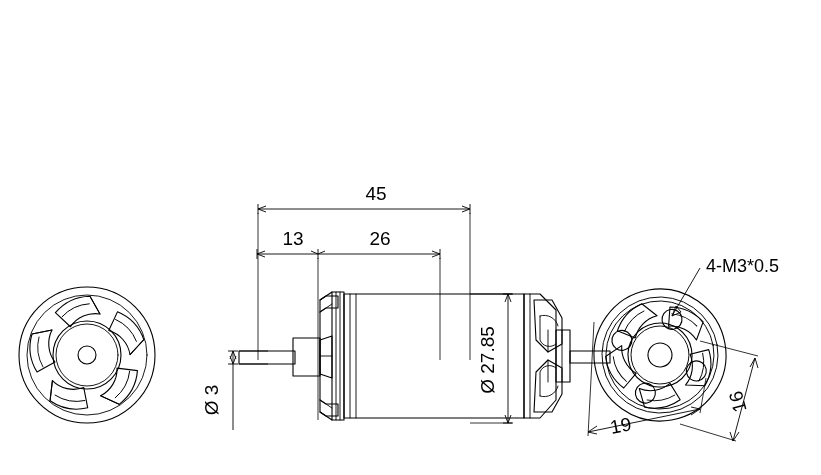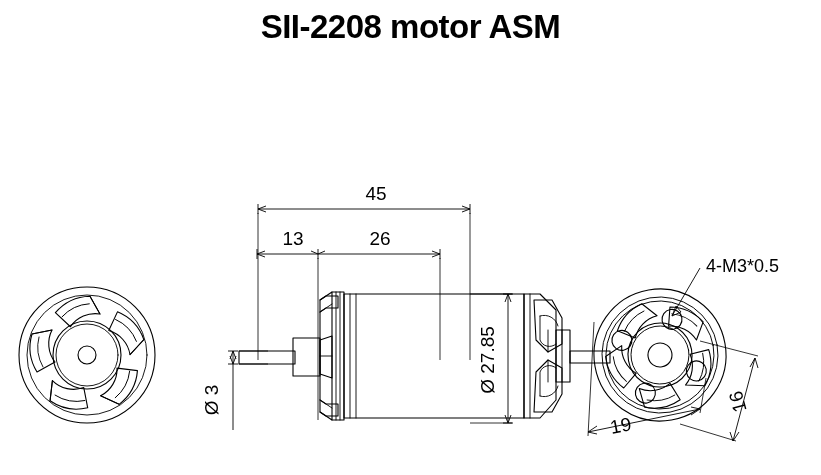--- a/index.html
+++ b/index.html
@@ -73,21 +73,20 @@
     font-family: "Liberation Sans", sans-serif;
     font-size: 18px;
     fill: #000000;
   }
 </style>
 </head>
 <body>
 
 <div id="drawing-root">
 
-  <div id="title">SII-2208 motor ASM</div>
 
   <svg id="sheet" viewBox="0 0 821 475">
 
     <g>
       <circle class="ln" cx="87" cy="355" r="68"></circle>
       <circle class="ln-thin" cx="87" cy="355" r="60"></circle>
       <circle class="ln" cx="87" cy="355" r="34"></circle>
       <circle class="ln-thin" cx="87" cy="355" r="31"></circle>
       <circle class="ln" cx="87" cy="355" r="9"></circle>
 

